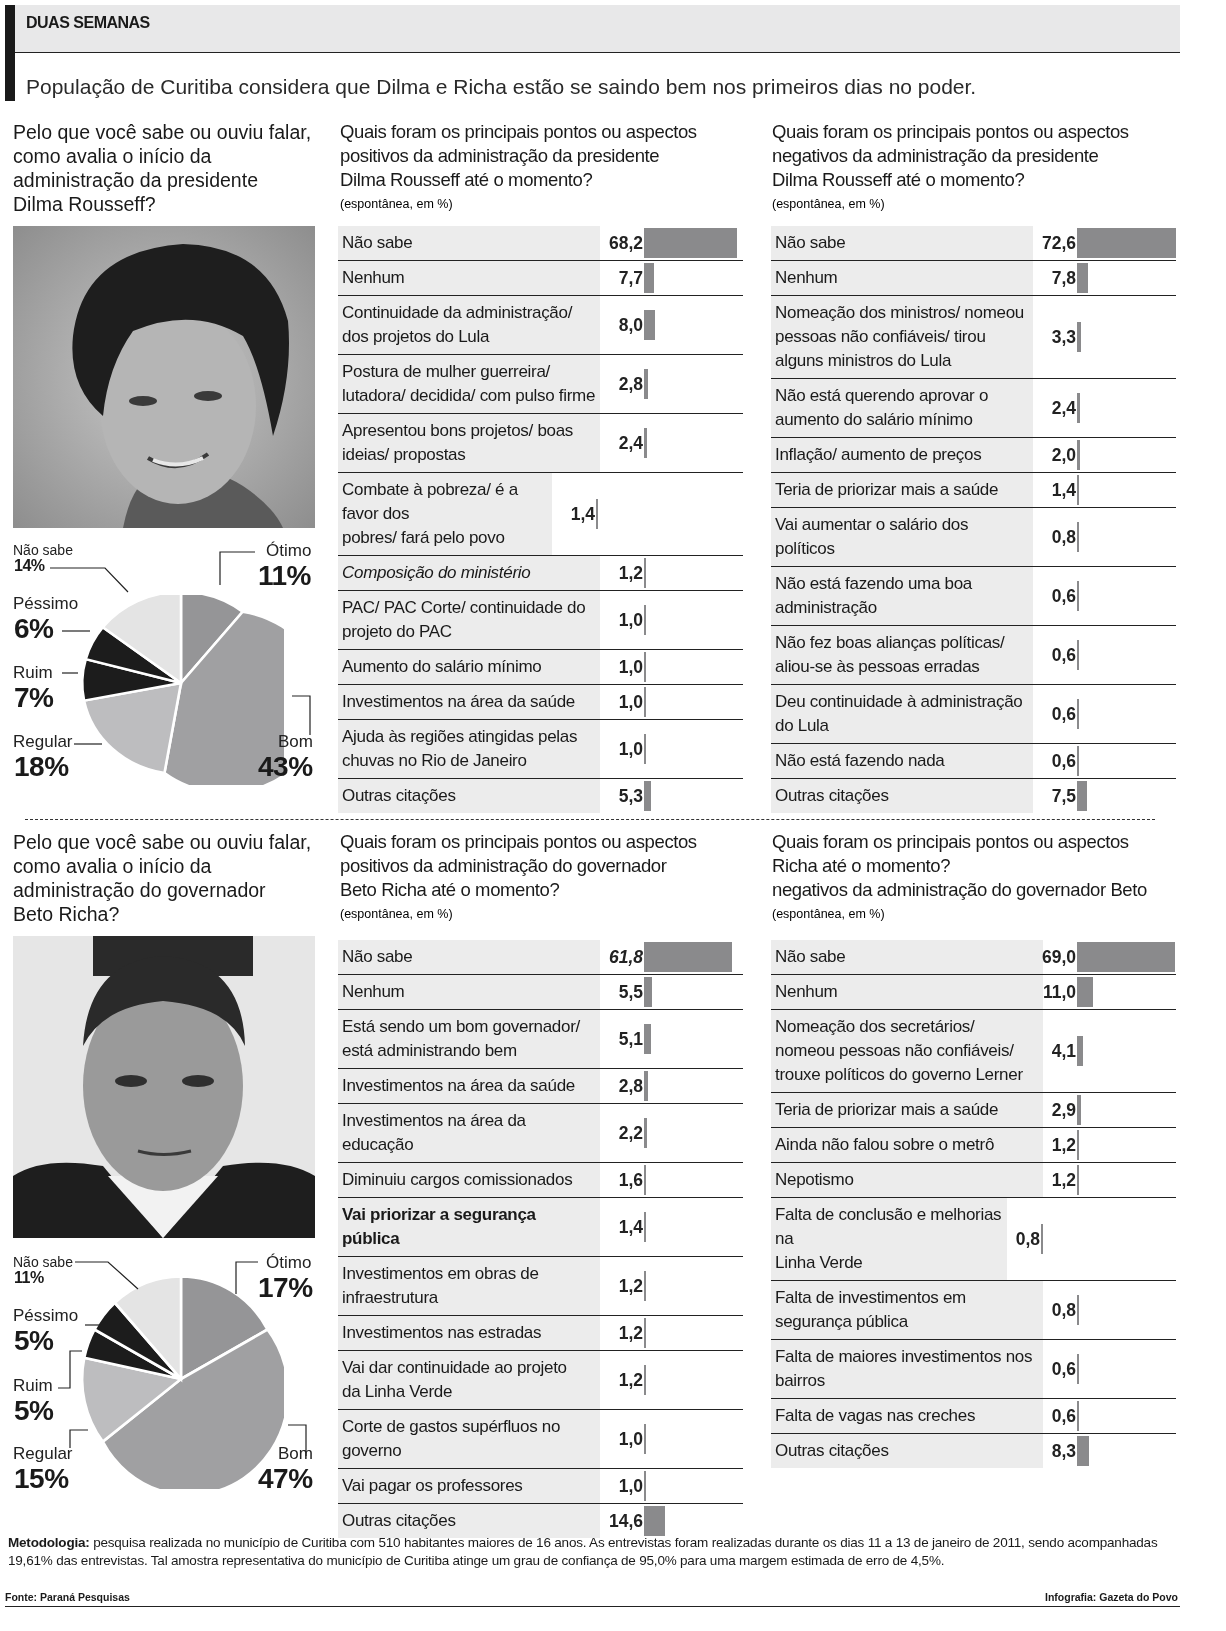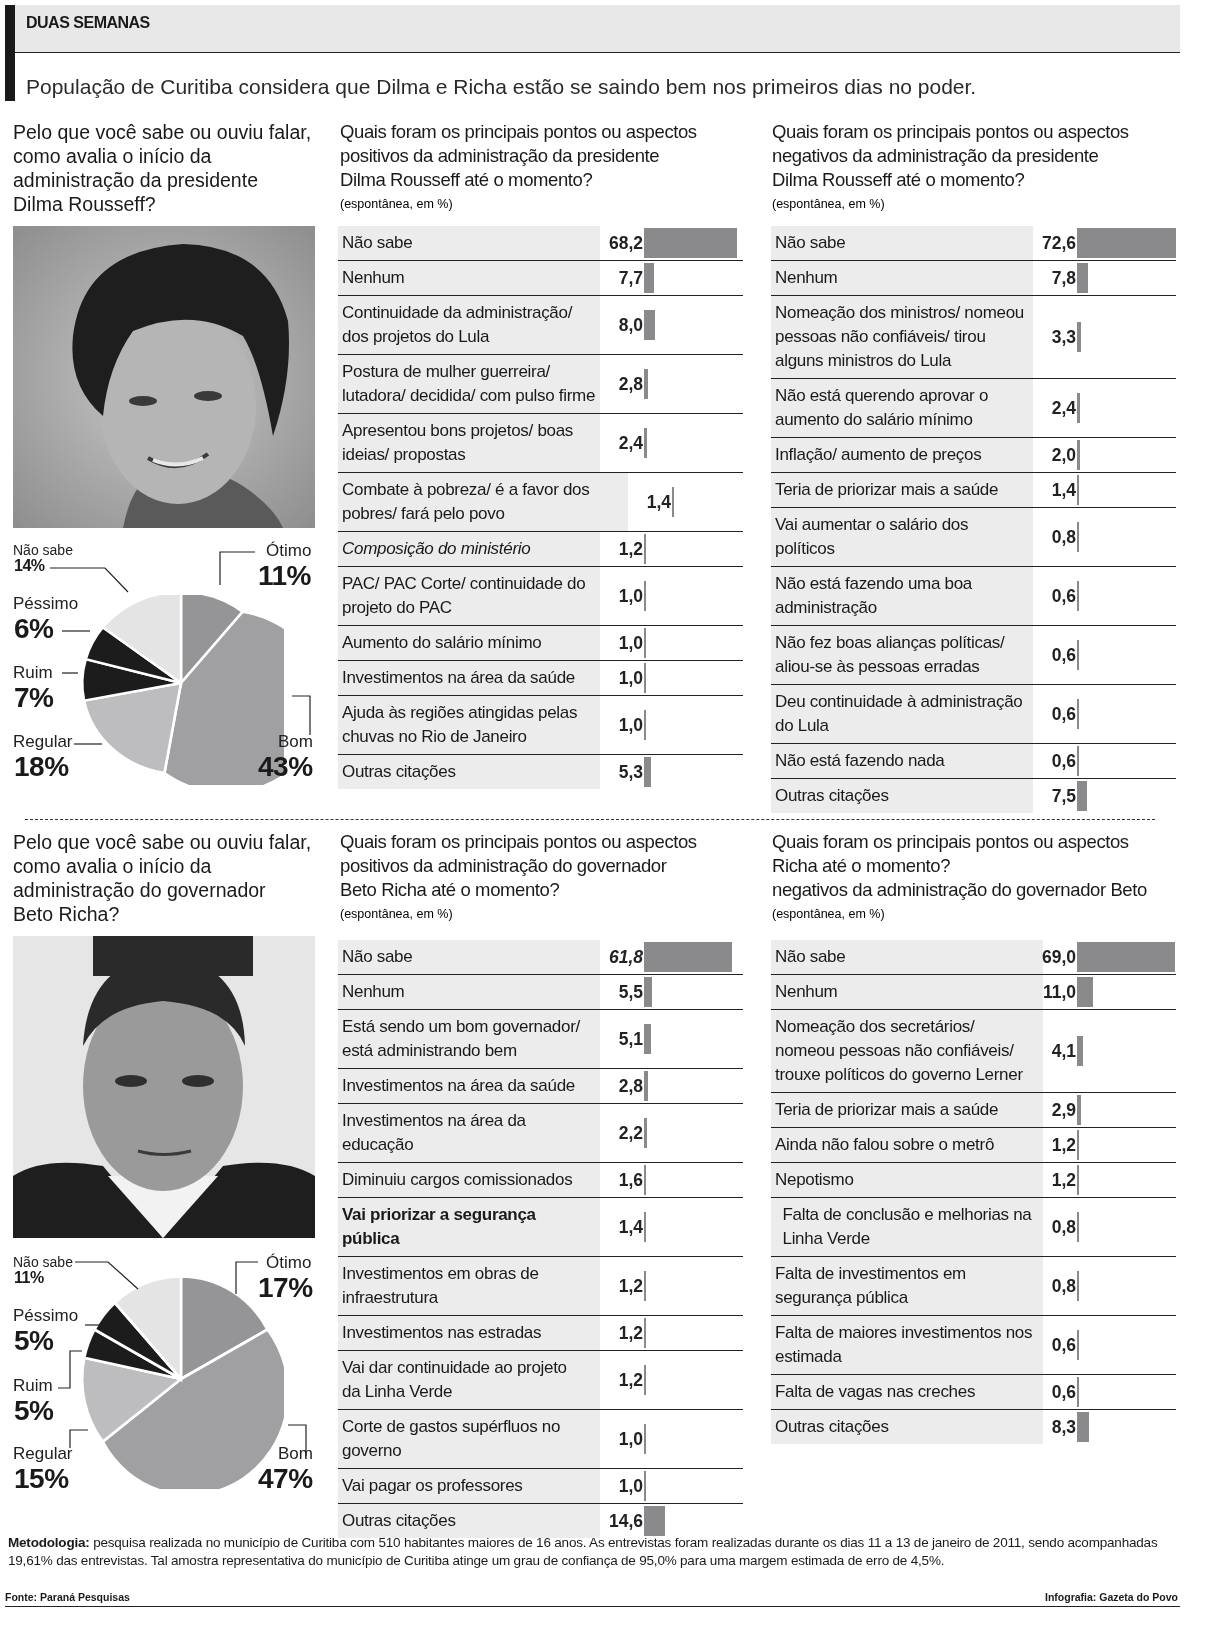--- a/index.html
+++ b/index.html
@@ -160,21 +160,21 @@
           <div>Apresentou bons projetos/ boas</div>
           <div>ideias/ propostas</div>
         </div>
       </div>
       <div class="val" style="width: 44px;">2,4</div>
       <div class="barwrap">
         <div class="bar" style="width: 3.264px; background: rgb(138, 138, 140);"></div>
       </div>
     </div>
     <div class="row">
-      <div class="lbl" style="width: 290px;">
+      <div class="lbl" style="width: 214px;">
         <div>
           <div>Combate à pobreza/ é a favor dos</div>
           <div>pobres/ fará pelo povo</div>
         </div>
       </div>
       <div class="val" style="width: 44px;">1,4</div>
       <div class="barwrap">
         <div class="bar" style="width: 2px; background: rgb(138, 138, 140);"></div>
       </div>
     </div>
@@ -678,21 +678,21 @@
         <div>
           <div>Nepotismo</div>
         </div>
       </div>
       <div class="val" style="width: 34px;">1,2</div>
       <div class="barwrap">
         <div class="bar" style="width: 2px; background: rgb(138, 138, 140);"></div>
       </div>
     </div>
     <div class="row">
-      <div class="lbl" style="width: 272px; justify-content: center;">
+      <div class="lbl" style="width: 236px; justify-content: center;">
         <div>
           <div>Falta de conclusão e melhorias na</div>
           <div>Linha Verde</div>
         </div>
       </div>
       <div class="val" style="width: 34px;">0,8</div>
       <div class="barwrap">
         <div class="bar" style="width: 2px; background: rgb(138, 138, 140);"></div>
       </div>
     </div>
@@ -705,21 +705,21 @@
       </div>
       <div class="val" style="width: 34px;">0,8</div>
       <div class="barwrap">
         <div class="bar" style="width: 2px; background: rgb(138, 138, 140);"></div>
       </div>
     </div>
     <div class="row">
       <div class="lbl" style="width: 272px;">
         <div>
           <div>Falta de maiores investimentos nos</div>
-          <div>estimada</div>
+          <div>bairros</div>
         </div>
       </div>
       <div class="val" style="width: 34px;">0,6</div>
       <div class="barwrap">
         <div class="bar" style="width: 2px; background: rgb(138, 138, 140);"></div>
       </div>
     </div>
     <div class="row">
       <div class="lbl" style="width: 272px;">
         <div>

